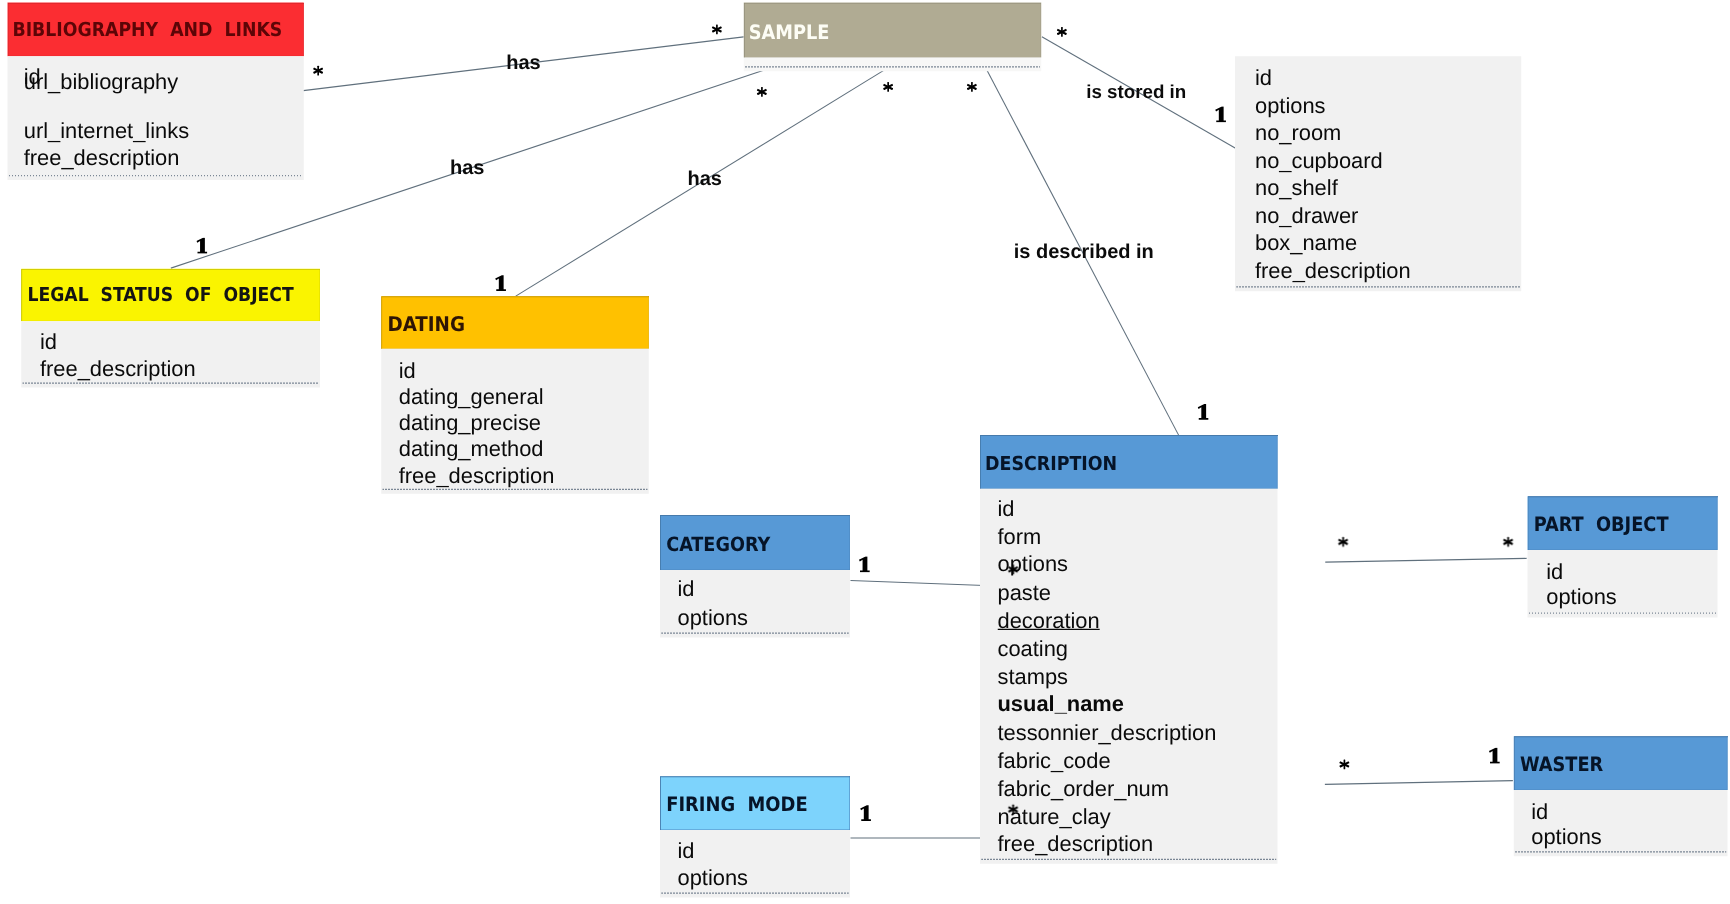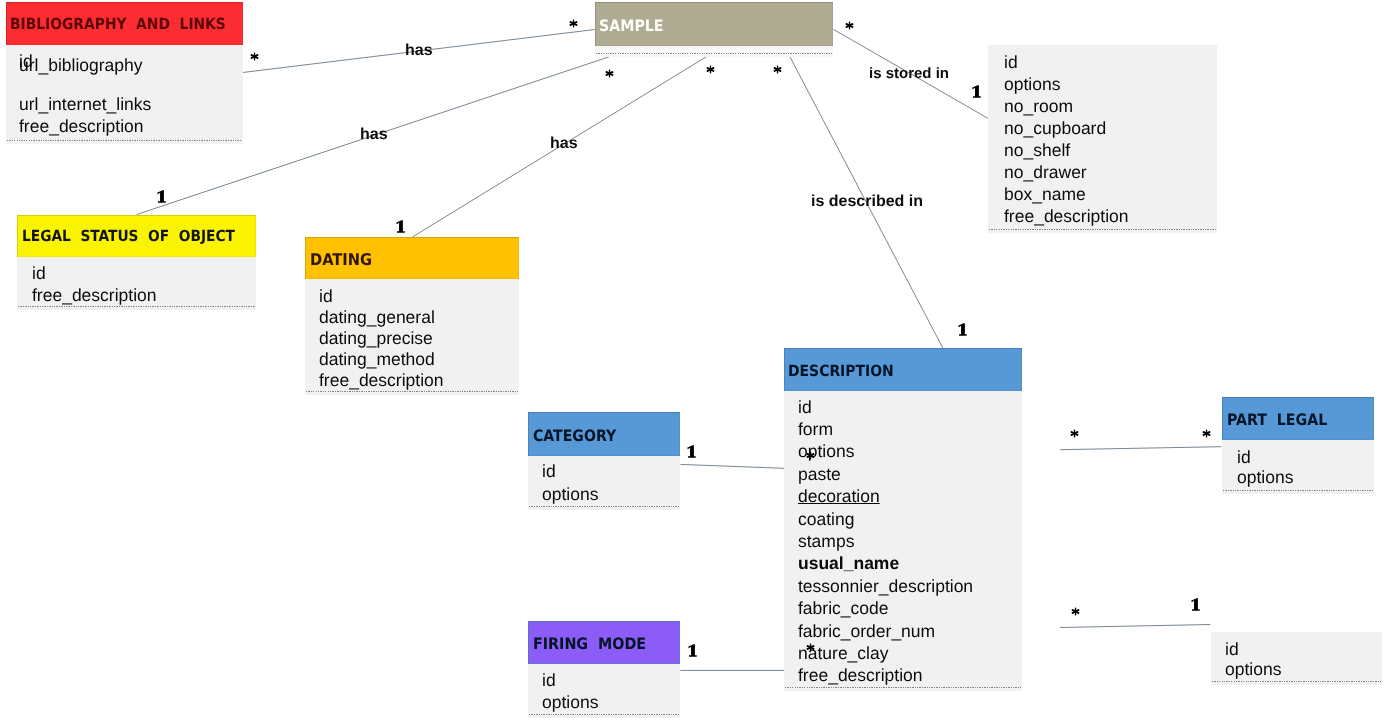--- a/index.html
+++ b/index.html
@@ -131,40 +131,43 @@
       <div class="ehdr" style="background: rgb(87, 153, 214); box-shadow: rgb(70, 122, 171) 0.7px 0.7px 0px 0px inset, rgb(78, 138, 193) -0.5px -0.4px 0px 0px inset; height: 44px; font-size: 15.7px; color: rgb(6, 20, 40);">
         <span style="left: 5.3px; top: 16.34px; line-height: 15.7px;">CATEGORY</span>
       </div>
       <div class="ebody" style="top: 44px; height: 54px;">
         <div class="erow" style="left: 14px; top: 7.2px;">id</div>
         <div class="erow" style="left: 14px; top: 30px;">options</div>
       </div>
       <div class="edash" style="top: 94px; left: 1.2px; width: 149.6px;"></div>
     </div>
     <div class="entity" style="left: 528px; top: 621px; width: 152px; height: 97.1px;">
-      <div class="ehdr" style="background: #8b5cf6; box-shadow: rgb(70, 122, 171) 0.7px 0.7px 0px 0px inset, rgb(78, 138, 193) -0.5px -0.4px 0px 0px inset; height: 43px; font-size: 15.9px; color: rgb(6, 20, 40);">
+      <div class="ehdr" style="background: #7dd3fc; box-shadow: rgb(70, 122, 171) 0.7px 0.7px 0px 0px inset, rgb(78, 138, 193) -0.5px -0.4px 0px 0px inset; height: 43px; font-size: 15.9px; color: rgb(6, 20, 40);">
         <span style="left: 4.8px; top: 14.88px; line-height: 15.9px;">FIRING  MODE</span>
       </div>
       <div class="ebody" style="top: 43px; height: 54.1px;">
         <div class="erow" style="left: 14.1px; top: 8.1px;">id</div>
         <div class="erow" style="left: 14.1px; top: 29.8px;">options</div>
       </div>
       <div class="edash" style="top: 93.1px; left: 1.2px; width: 149.6px;"></div>
     </div>
     <div class="entity" style="left: 1222px; top: 397px; width: 152px; height: 96.5px;">
       <div class="ehdr" style="background: rgb(87, 153, 214); box-shadow: rgb(70, 122, 171) 0.7px 0.7px 0px 0px inset, rgb(78, 138, 193) -0.5px -0.4px 0px 0px inset; height: 43px; font-size: 15.8px; color: rgb(6, 20, 40);">
-        <span style="left: 4.6px; top: 15.16px; line-height: 15.8px;">PART  LEGAL</span>
+        <span style="left: 4.6px; top: 15.16px; line-height: 15.8px;">PART  OBJECT</span>
       </div>
       <div class="ebody" style="top: 43px; height: 53.5px;">
         <div class="erow" style="left: 15.2px; top: 8.7px;">id</div>
         <div class="erow" style="left: 15.2px; top: 28.9px;">options</div>
       </div>
       <div class="edash" style="top: 92.5px; left: 1.2px; width: 149.6px;"></div>
     </div>
     <div class="entity" style="left: 1211px; top: 589px; width: 171px; height: 96px;">
+      <div class="ehdr" style="background: rgb(87, 153, 214); box-shadow: rgb(70, 122, 171) 0.7px 0.7px 0px 0px inset, rgb(78, 138, 193) -0.5px -0.4px 0px 0px inset; height: 43px; font-size: 15.8px; color: rgb(6, 20, 40);">
+        <span style="left: 5px; top: 15.46px; line-height: 15.8px;">WASTER</span>
+      </div>
       <div class="ebody" style="top: 43px; height: 53px;">
         <div class="erow" style="left: 13.9px; top: 8.6px;">id</div>
         <div class="erow" style="left: 13.9px; top: 29.2px;">options</div>
       </div>
       <div class="edash" style="top: 92px; left: 1.2px; width: 168.6px;"></div>
     </div>
     <div class="lbl" style="left: 404.9px; top: 43px; font-size: 16px;">has</div>
     <div class="lbl" style="left: 359.9px; top: 126.8px; font-size: 16px;">has</div>
     <div class="lbl" style="left: 550.1px; top: 135.7px; font-size: 16px;">has</div>
     <div class="lbl" style="left: 868.6px; top: 66.3px; font-size: 15px; text-align: right;">is stored in</div>

